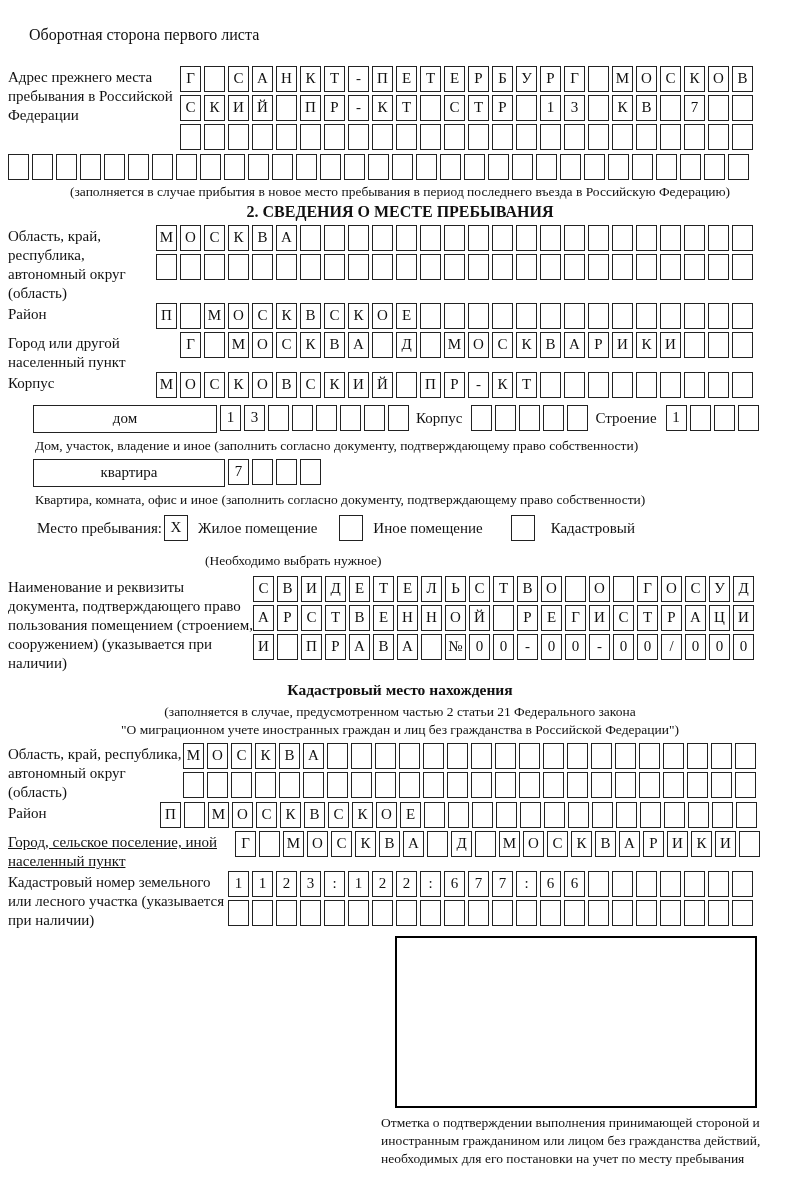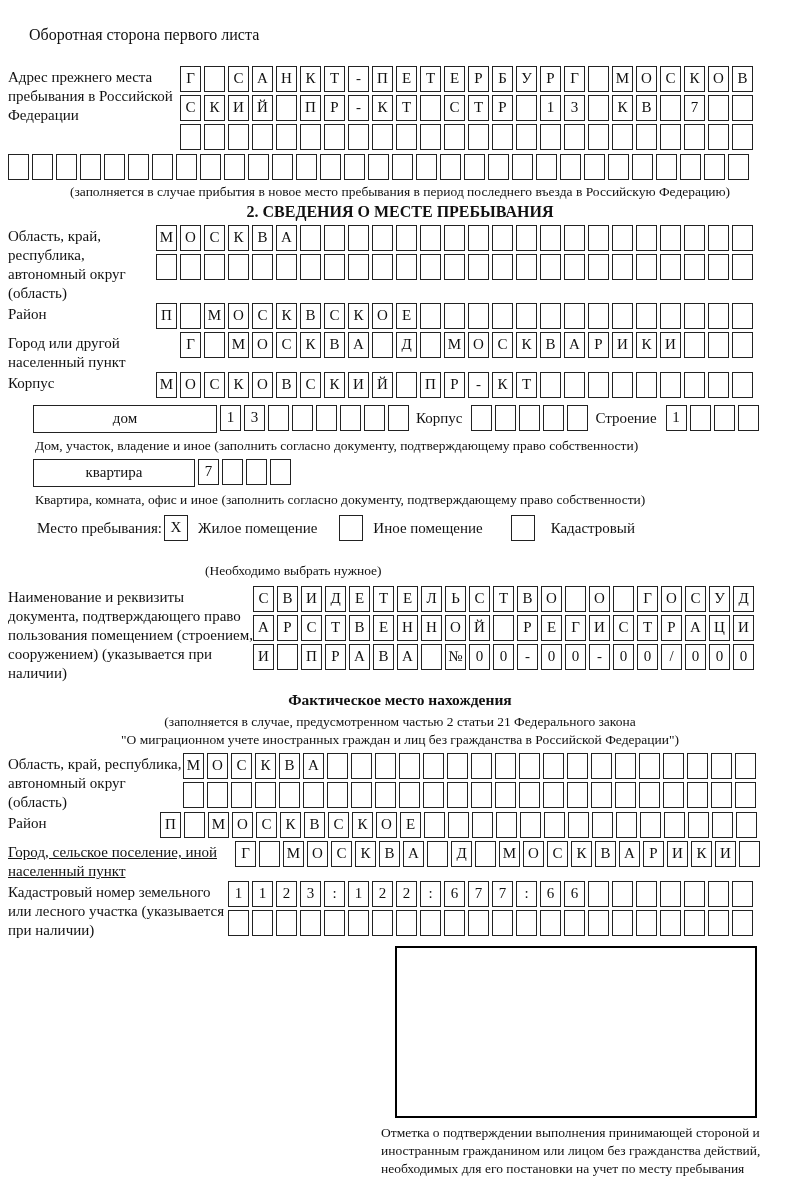--- a/index.html
+++ b/index.html
@@ -24,32 +24,32 @@
   .fullrow{margin-left:8px;margin-top:1px;}
 
   .caption{font-size:13.5px;line-height:18px;}
   .center{text-align:center;}
   .sec-title{text-align:center;font-weight:bold;font-size:16px;margin:2px 0 4px 0;}
 
   .house-row{margin:4px 0 0 33px;white-space:nowrap;height:30px;}
   .widebox{display:inline-block;box-sizing:border-box;border:1.5px solid #222;height:28px;
            text-align:center;font-size:15px;line-height:25px;vertical-align:top;}
   .wb170{width:184px;}
-  .wb202{width:162px;text-align:center;}
+  .wb202{width:192px;text-align:center;}
   .inline-cells{display:inline-block;vertical-align:top;margin-left:3px;}
   .inline-label{display:inline-block;vertical-align:top;font-size:15px;line-height:27px;margin:0 6px 0 4px;}
   .under-caption{margin:2px 0 4px 35px;}
 
   .stay-row{margin:6px 0 0 37px;white-space:nowrap;height:28px;}
   .stay-label{font-size:15px;line-height:26px;margin-right:2px;}
   .checkcell{display:inline-block;box-sizing:border-box;width:24px;height:26px;border:1.5px solid #222;
              text-align:center;font-size:15px;line-height:23px;vertical-align:top;}
   .opt-label{font-size:15px;line-height:26px;} .mr22{margin-right:22px;} .mr10{margin-right:10px;}
   .mr28{margin-right:28px;} .mr16{margin-right:16px;}
-  .choose-note{margin-left:205px;margin-top:19px;}
+  .choose-note{margin-left:205px;margin-top:9px;}
 
   .doc-field{margin-top:6px;}
   .actual-title{text-align:center;font-weight:bold;font-size:15.5px;margin-top:8px;margin-bottom:4px;}
 
   .stamp-box{box-sizing:border-box;margin:6px 0 0 395px;width:362px;height:172px;border:2px solid #000;background:#fff;}
   .stamp-caption{width:390px;margin:6px 0 0 381px;text-align:left;}
 </style>
 </head>
 <body>
 
@@ -110,21 +110,21 @@
 
   <div class="field doc-field">
     <div class="label w245">Наименование и реквизиты документа, подтверждающего право пользования помещением (строением, сооружением) (указывается при наличии)</div>
     <div>
       <div class="boxrow"><span class="cell">С</span><span class="cell">В</span><span class="cell">И</span><span class="cell">Д</span><span class="cell">Е</span><span class="cell">Т</span><span class="cell">Е</span><span class="cell">Л</span><span class="cell">Ь</span><span class="cell">С</span><span class="cell">Т</span><span class="cell">В</span><span class="cell">О</span><span class="cell"></span><span class="cell">О</span><span class="cell"></span><span class="cell">Г</span><span class="cell">О</span><span class="cell">С</span><span class="cell">У</span><span class="cell">Д</span></div>
       <div class="boxrow"><span class="cell">А</span><span class="cell">Р</span><span class="cell">С</span><span class="cell">Т</span><span class="cell">В</span><span class="cell">Е</span><span class="cell">Н</span><span class="cell">Н</span><span class="cell">О</span><span class="cell">Й</span><span class="cell"></span><span class="cell">Р</span><span class="cell">Е</span><span class="cell">Г</span><span class="cell">И</span><span class="cell">С</span><span class="cell">Т</span><span class="cell">Р</span><span class="cell">А</span><span class="cell">Ц</span><span class="cell">И</span></div>
       <div class="boxrow"><span class="cell">И</span><span class="cell"></span><span class="cell">П</span><span class="cell">Р</span><span class="cell">А</span><span class="cell">В</span><span class="cell">А</span><span class="cell"></span><span class="cell">№</span><span class="cell">0</span><span class="cell">0</span><span class="cell">-</span><span class="cell">0</span><span class="cell">0</span><span class="cell">-</span><span class="cell">0</span><span class="cell">0</span><span class="cell">/</span><span class="cell">0</span><span class="cell">0</span><span class="cell">0</span></div>
     </div>
   </div>
 
-  <div class="actual-title">Фактическое место нахождения</div>
+  <div class="actual-title">Кадастровый место нахождения</div>
   <div class="caption center">(заполняется в случае, предусмотренном частью 2 статьи 21 Федерального закона</div>
   <div class="caption center" style="margin-bottom:4px;">"О миграционном учете иностранных граждан и лиц без гражданства в Российской Федерации")</div>
 
   <div class="field">
     <div class="label w175">Область, край, республика, автономный округ (область)</div>
     <div>
       <div class="boxrow"><span class="cell">М</span><span class="cell">О</span><span class="cell">С</span><span class="cell">К</span><span class="cell">В</span><span class="cell">А</span><span class="cell"></span><span class="cell"></span><span class="cell"></span><span class="cell"></span><span class="cell"></span><span class="cell"></span><span class="cell"></span><span class="cell"></span><span class="cell"></span><span class="cell"></span><span class="cell"></span><span class="cell"></span><span class="cell"></span><span class="cell"></span><span class="cell"></span><span class="cell"></span><span class="cell"></span><span class="cell"></span></div>
       <div class="boxrow"><span class="cell"></span><span class="cell"></span><span class="cell"></span><span class="cell"></span><span class="cell"></span><span class="cell"></span><span class="cell"></span><span class="cell"></span><span class="cell"></span><span class="cell"></span><span class="cell"></span><span class="cell"></span><span class="cell"></span><span class="cell"></span><span class="cell"></span><span class="cell"></span><span class="cell"></span><span class="cell"></span><span class="cell"></span><span class="cell"></span><span class="cell"></span><span class="cell"></span><span class="cell"></span><span class="cell"></span></div>
     </div>
   </div>

